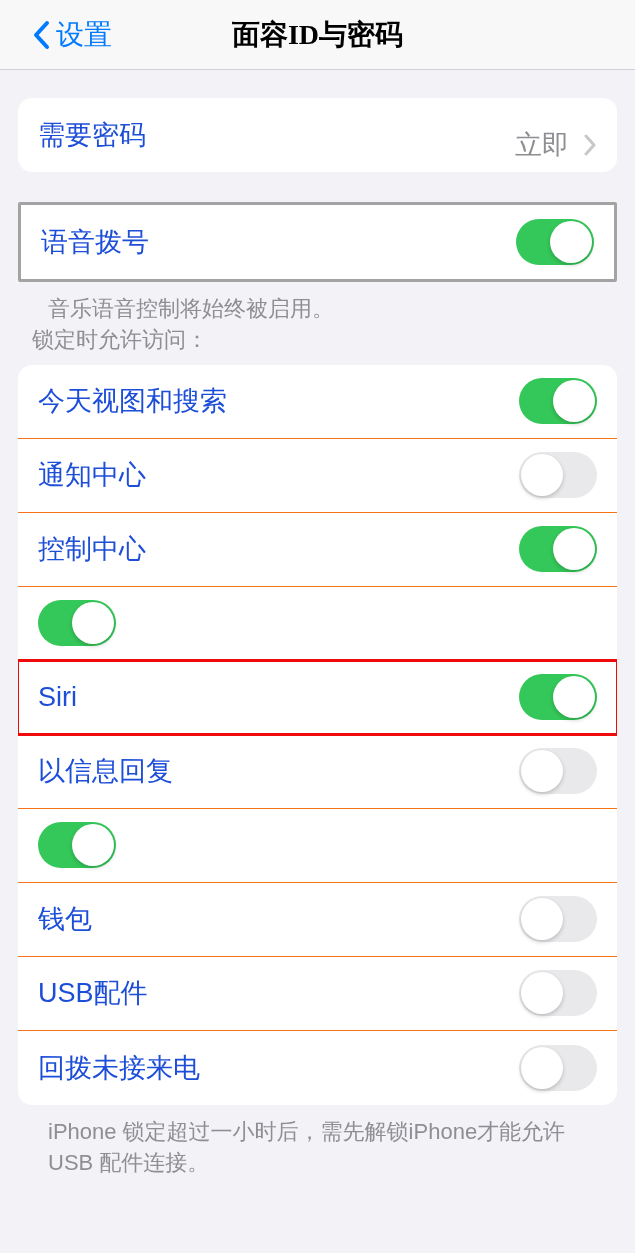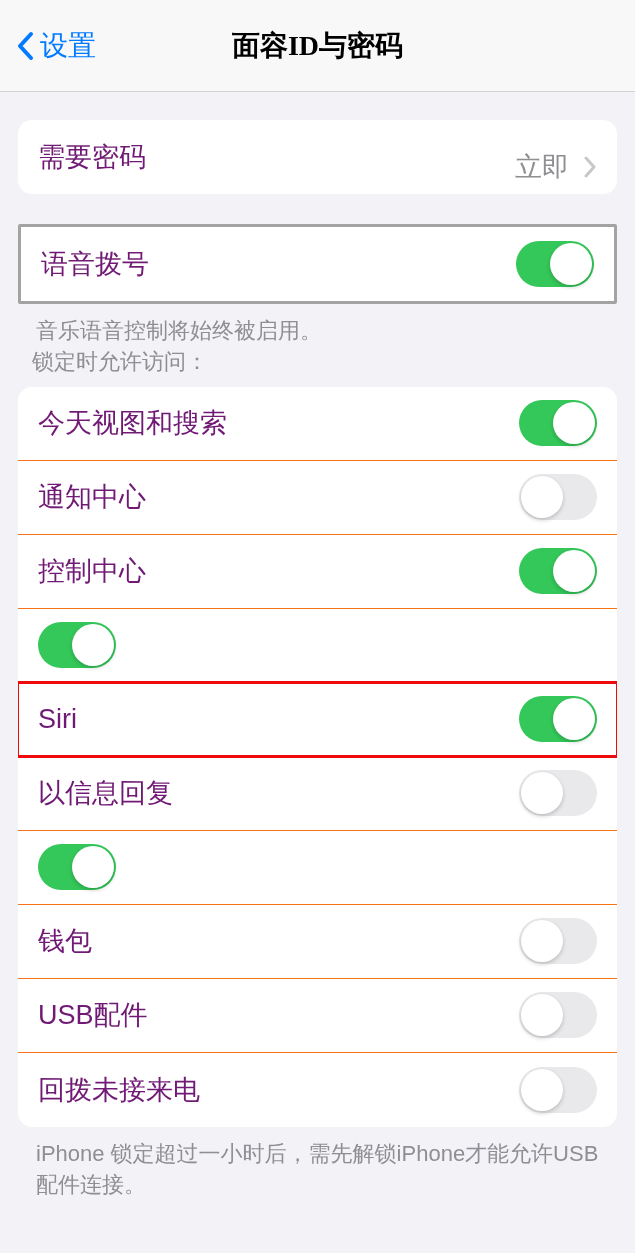--- a/index.html
+++ b/index.html
@@ -8,27 +8,27 @@
       box-sizing: border-box;
       font-family: -apple-system, BlinkMacSystemFont, "Helvetica Neue", Arial, sans-serif;
     }
     body {
       width: 635px;
       height: 1253px;
       background: #f2f2f7;
       overflow: hidden;
     }
     .header {
-      height: 92px;
+      height: 70px;
       background: #f8f8f8;
       border-bottom: 1px solid #d1d1d6;
       display: flex;
       align-items: center;
       position: relative;
-      padding: 0 16px;
+      padding: 0 32px;
     }
     .back-button {
       display: flex;
       align-items: center;
       color: #007aff;
       font-size: 28px;
       cursor: pointer;
     }
     .back-chevron {
       width: 18px;
@@ -76,21 +76,21 @@
       position: absolute;
       top: -2px;
       left: -2px;
       right: -2px;
       bottom: -2px;
       border: 3px solid #ef0b0b;
       pointer-events: none;
     }
     .row-label {
       font-size: 27px;
-      color: #701a75;
+      color: #1d4ed8;
     }
     .row-value {
       display: flex;
       align-items: center;
       color: #8e8e93;
       font-size: 27px;
       margin-top: 20px;
     }
     .chevron-right {
       width: 14px;
@@ -119,21 +119,21 @@
       top: 2px;
       box-shadow: 0 2px 4px rgba(0,0,0,0.2);
     }
     .toggle.on .toggle-knob {
       right: 2px;
     }
     .toggle.off .toggle-knob {
       left: 2px;
     }
     .footer-text {
-      padding: 12px 32px 0 36px;
+      padding: 12px 32px 0 48px;
       font-size: 22px;
       color: #8e8e93;
       line-height: 1.4;
     }
     .section-header {
       padding: 0 32px 10px 32px;
       font-size: 22px;
       color: #8e8e93;
     }
     .section-after-header {

